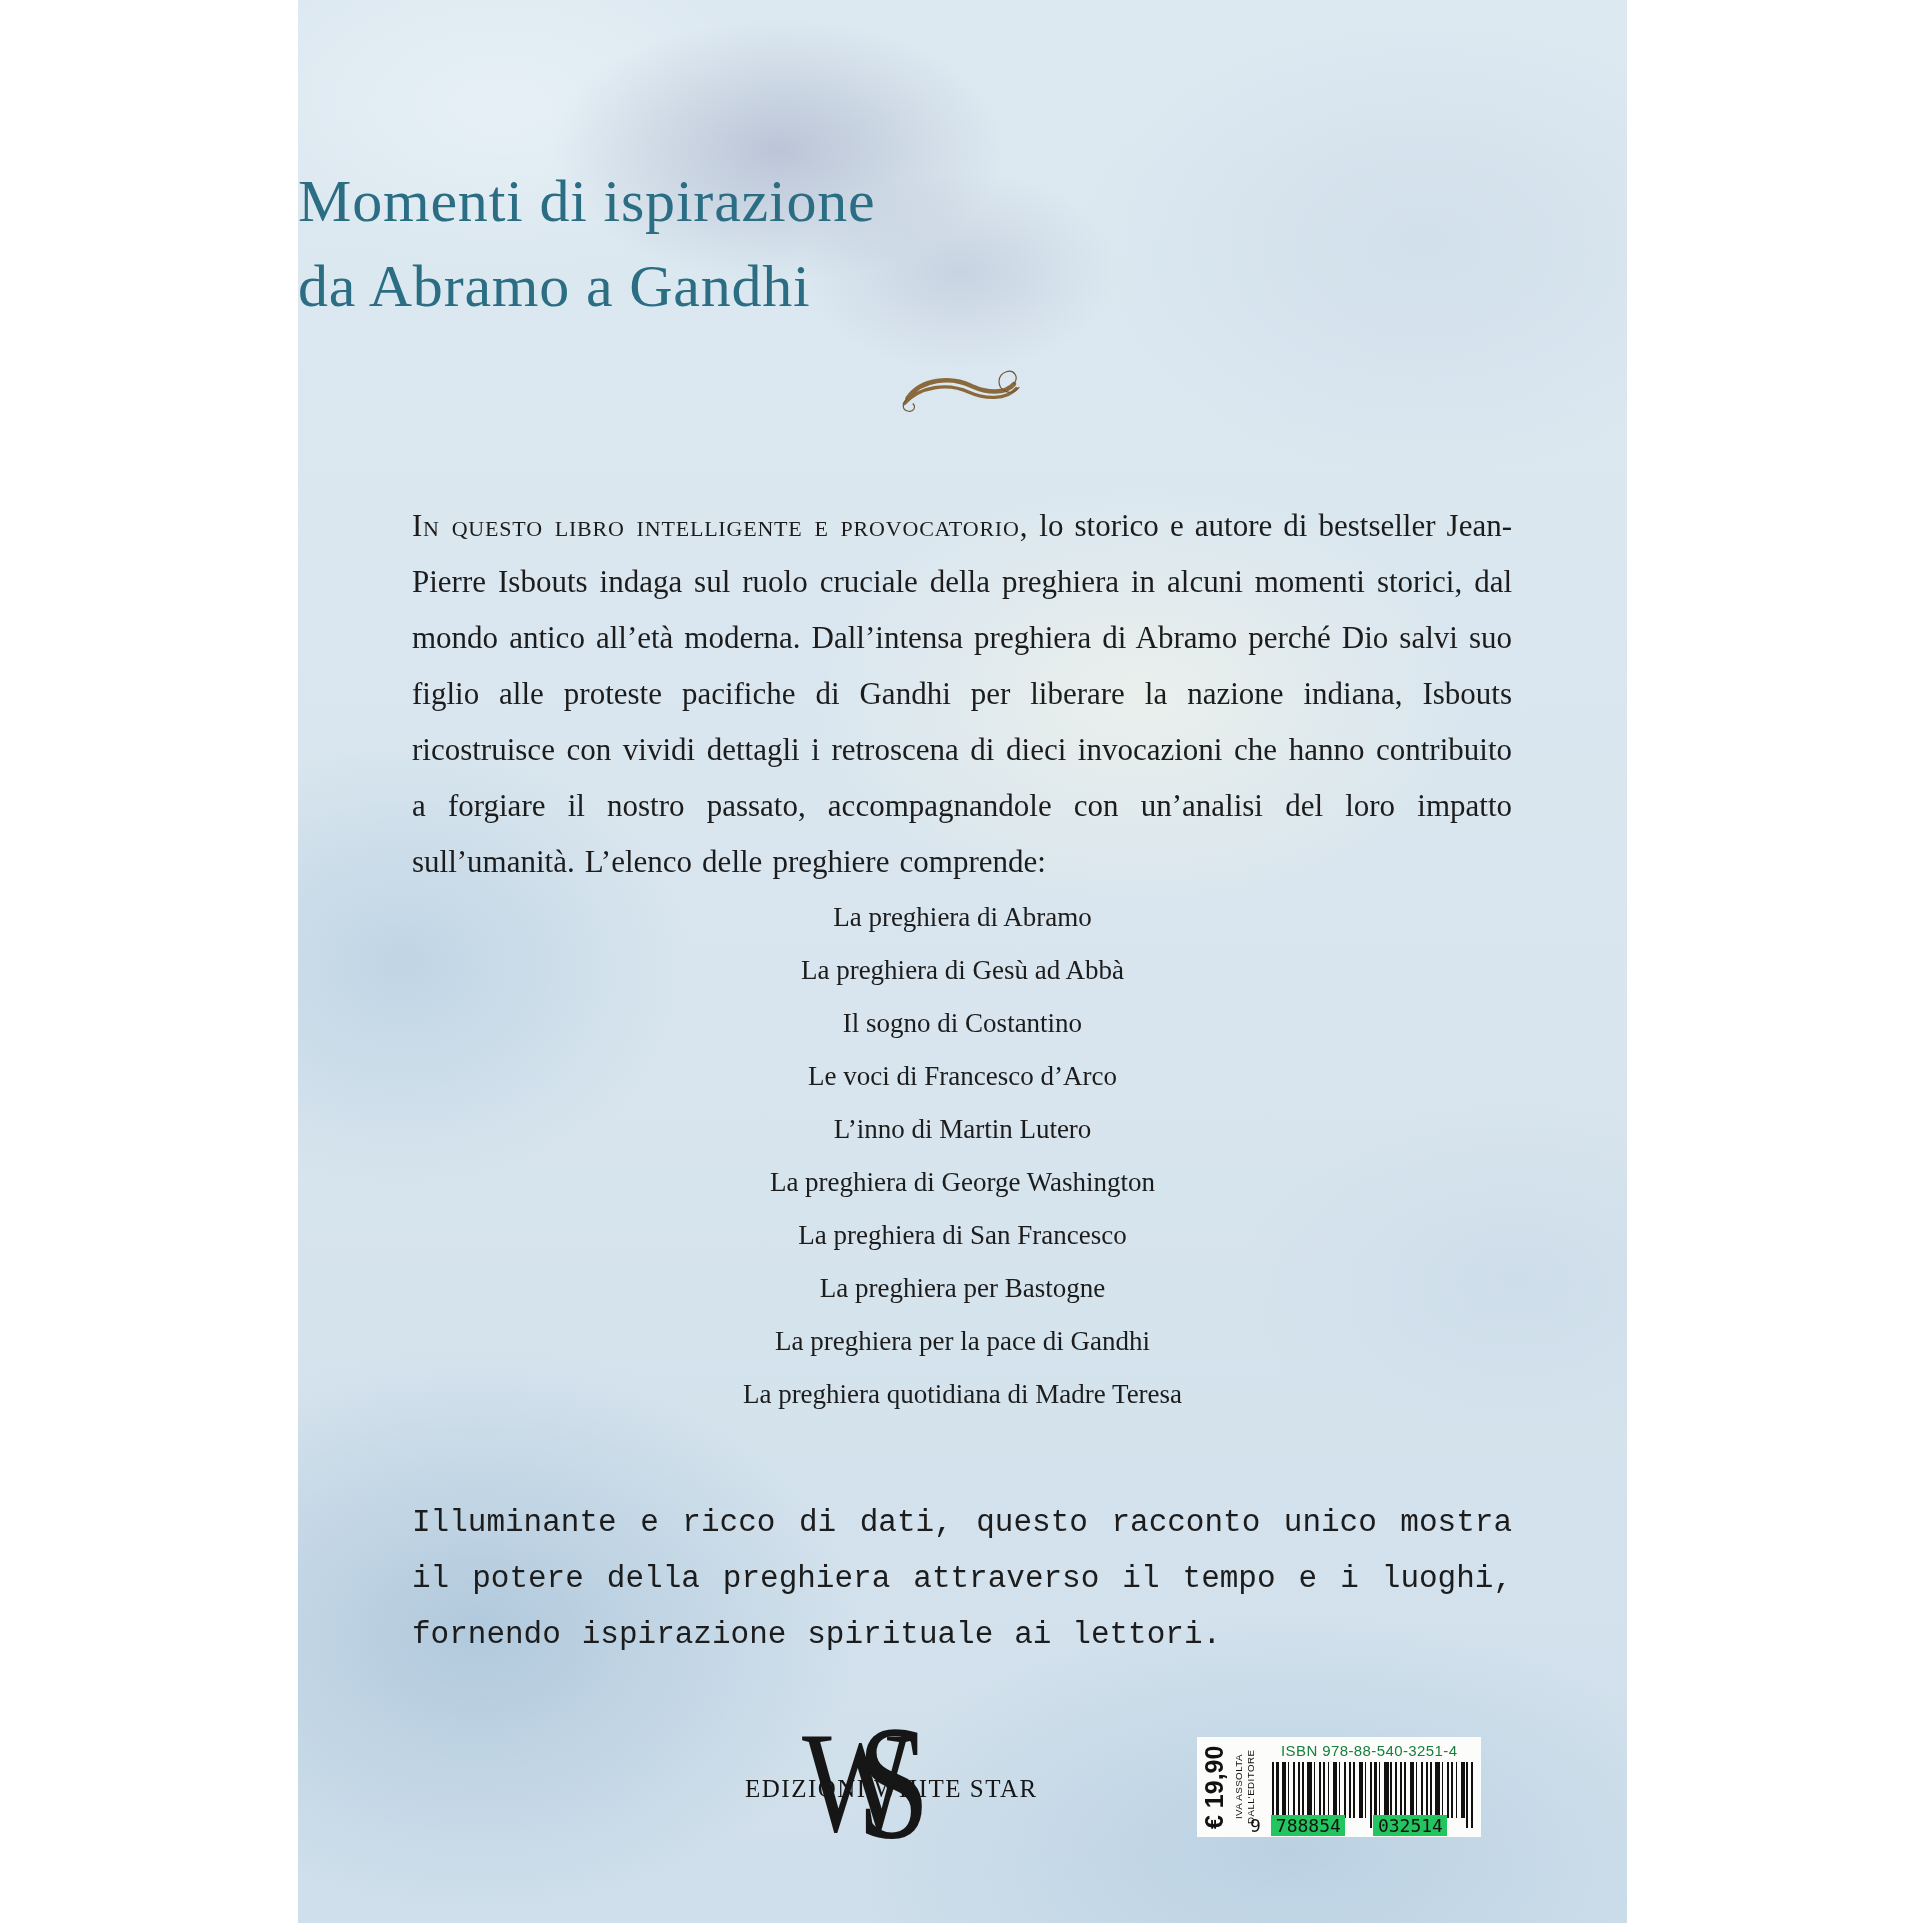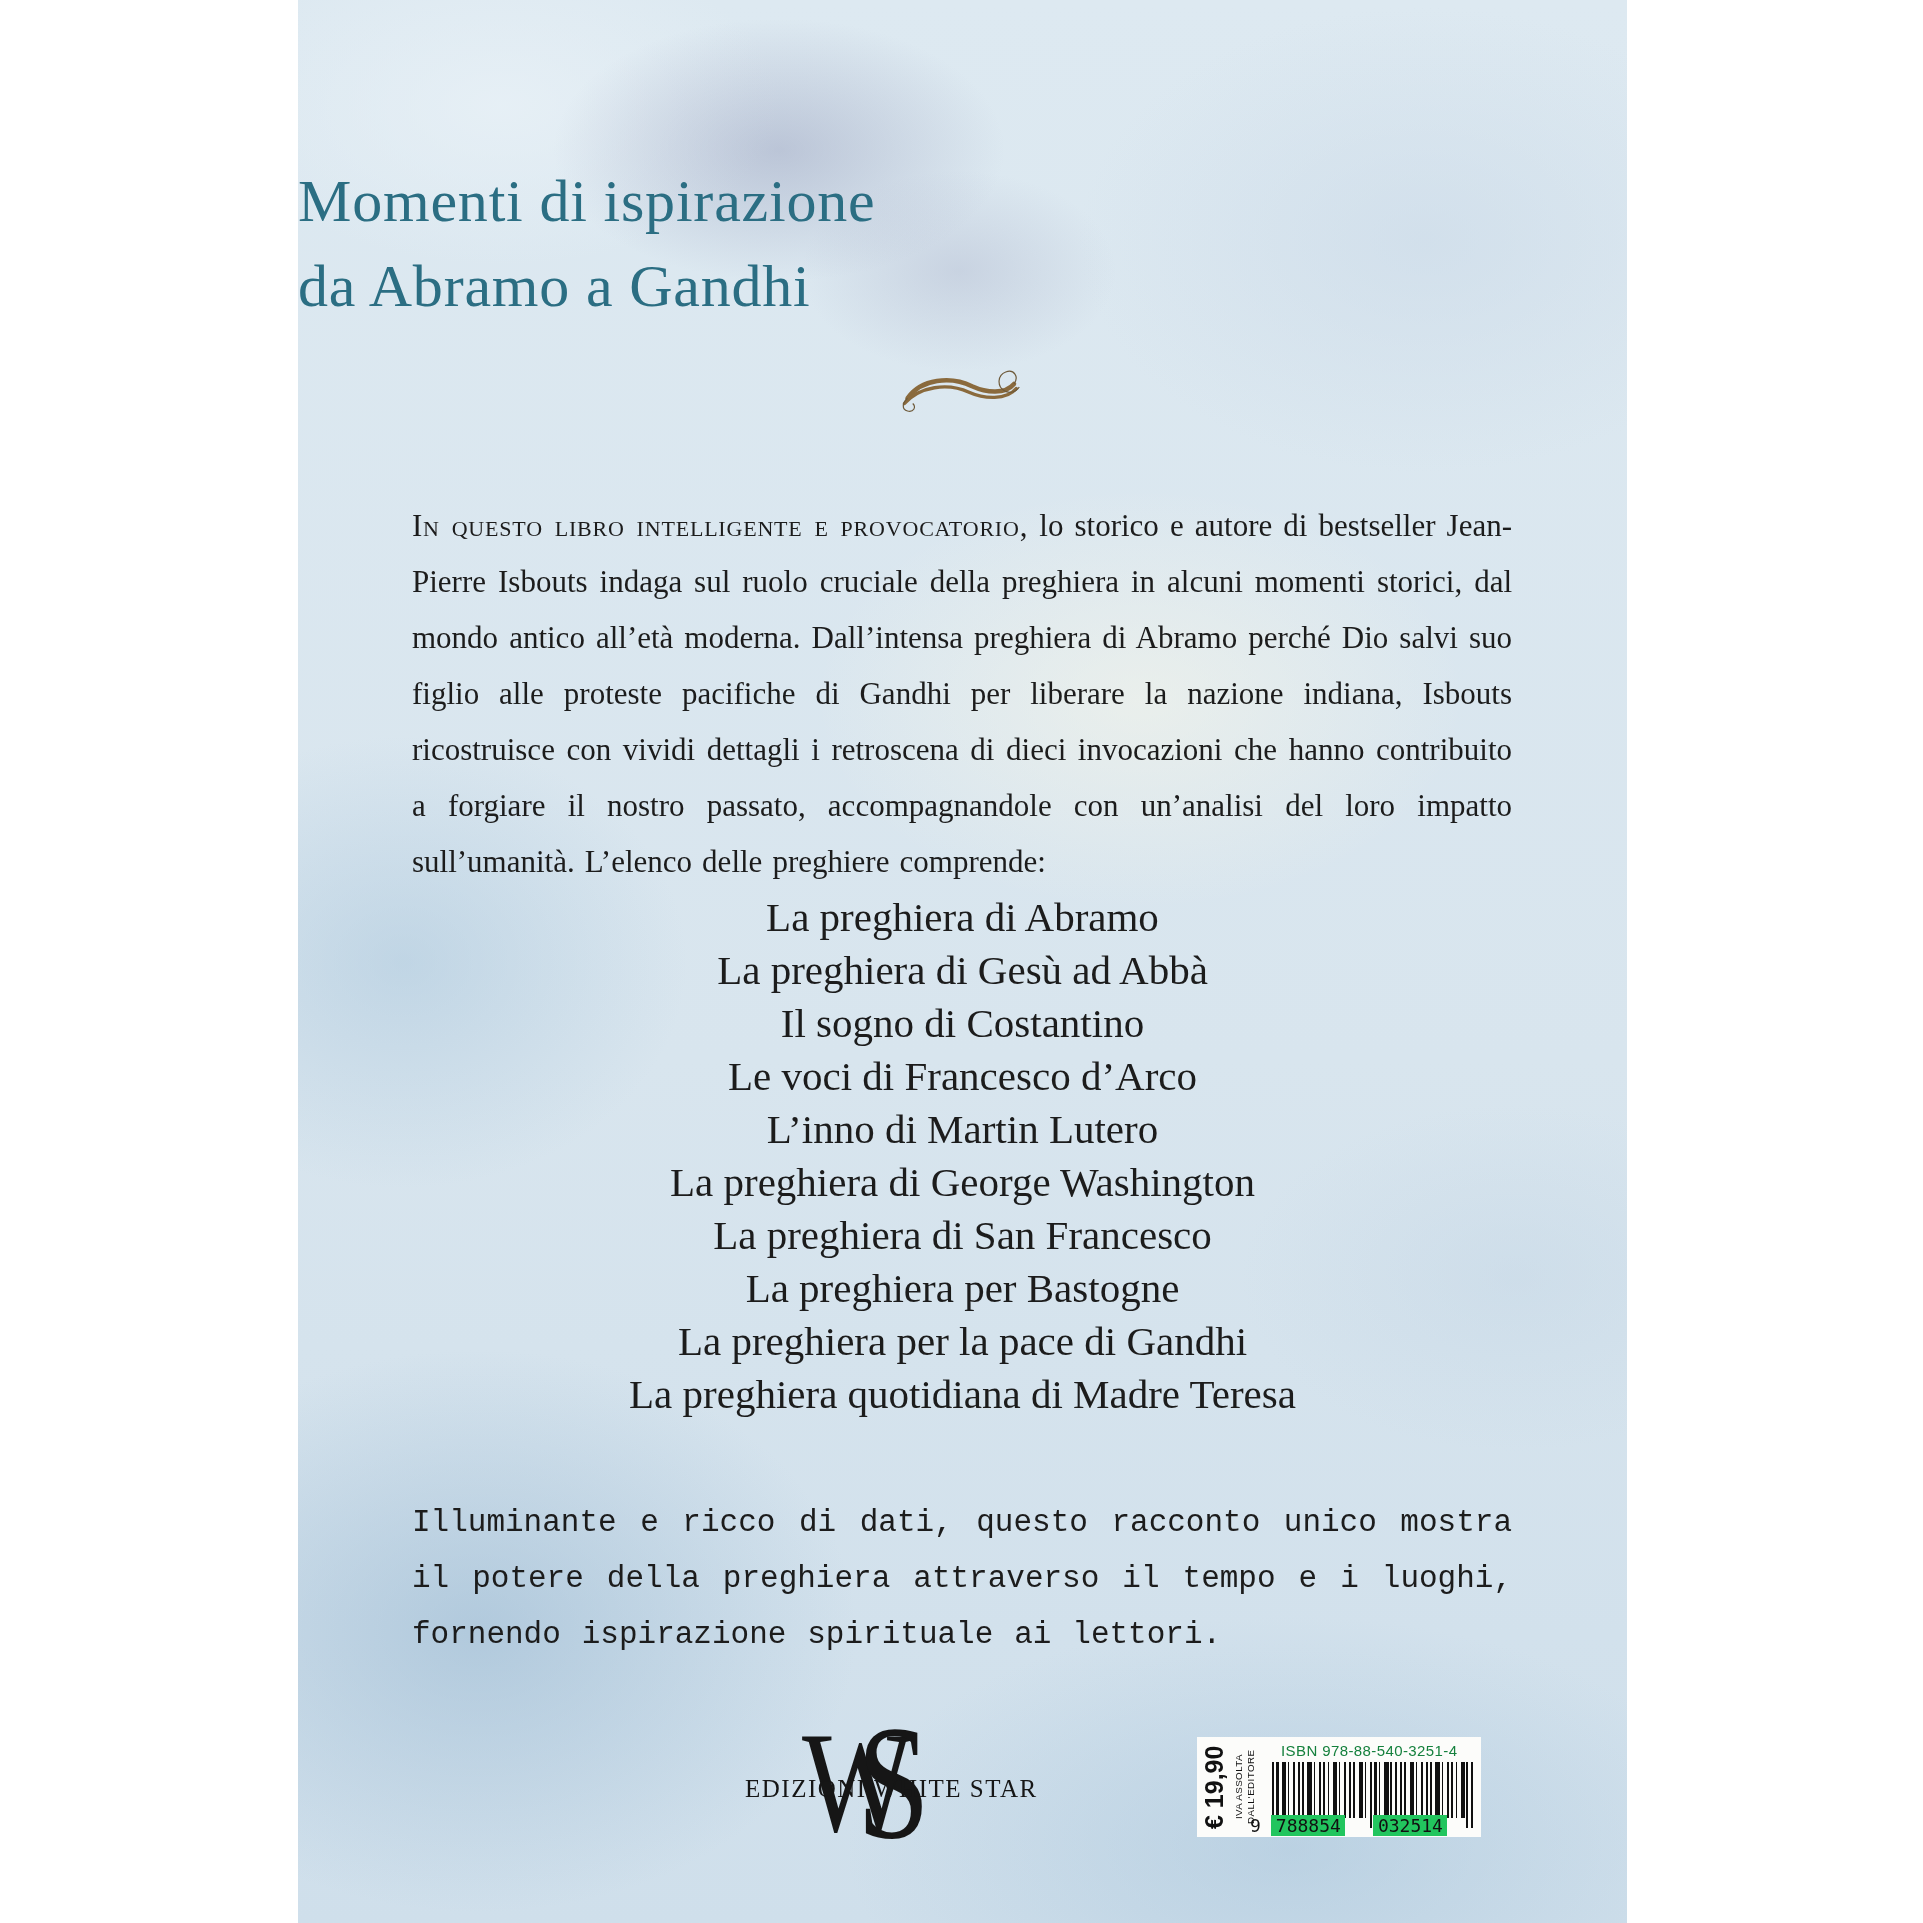--- a/index.html
+++ b/index.html
@@ -43,21 +43,21 @@
   .intro{
     position:absolute;top:467px;left:114px;width:1100px;
     font-size:31px;line-height:56px;color:#1c1c1c;
     text-align:justify;word-spacing:2.3px;
   }
   .smallcaps{font-variant:small-caps;letter-spacing:0.8px;margin-top:28px;}
 
   
   .prayers{
     position:absolute;top:891px;left:0;width:100%;
-    text-align:center;font-size:41px;line-height:53px;color:#1c1c1c;
+    text-align:center;font-size:27px;line-height:53px;color:#1c1c1c;
   }
 
   
   .closing{
     position:absolute;top:1464px;left:114px;width:1100px;
     font-size:31px;line-height:56px;color:#1c1c1c;
     text-align:justify;word-spacing:2.3px;font-family:Liberation Mono, monospace;
   }
 
   

